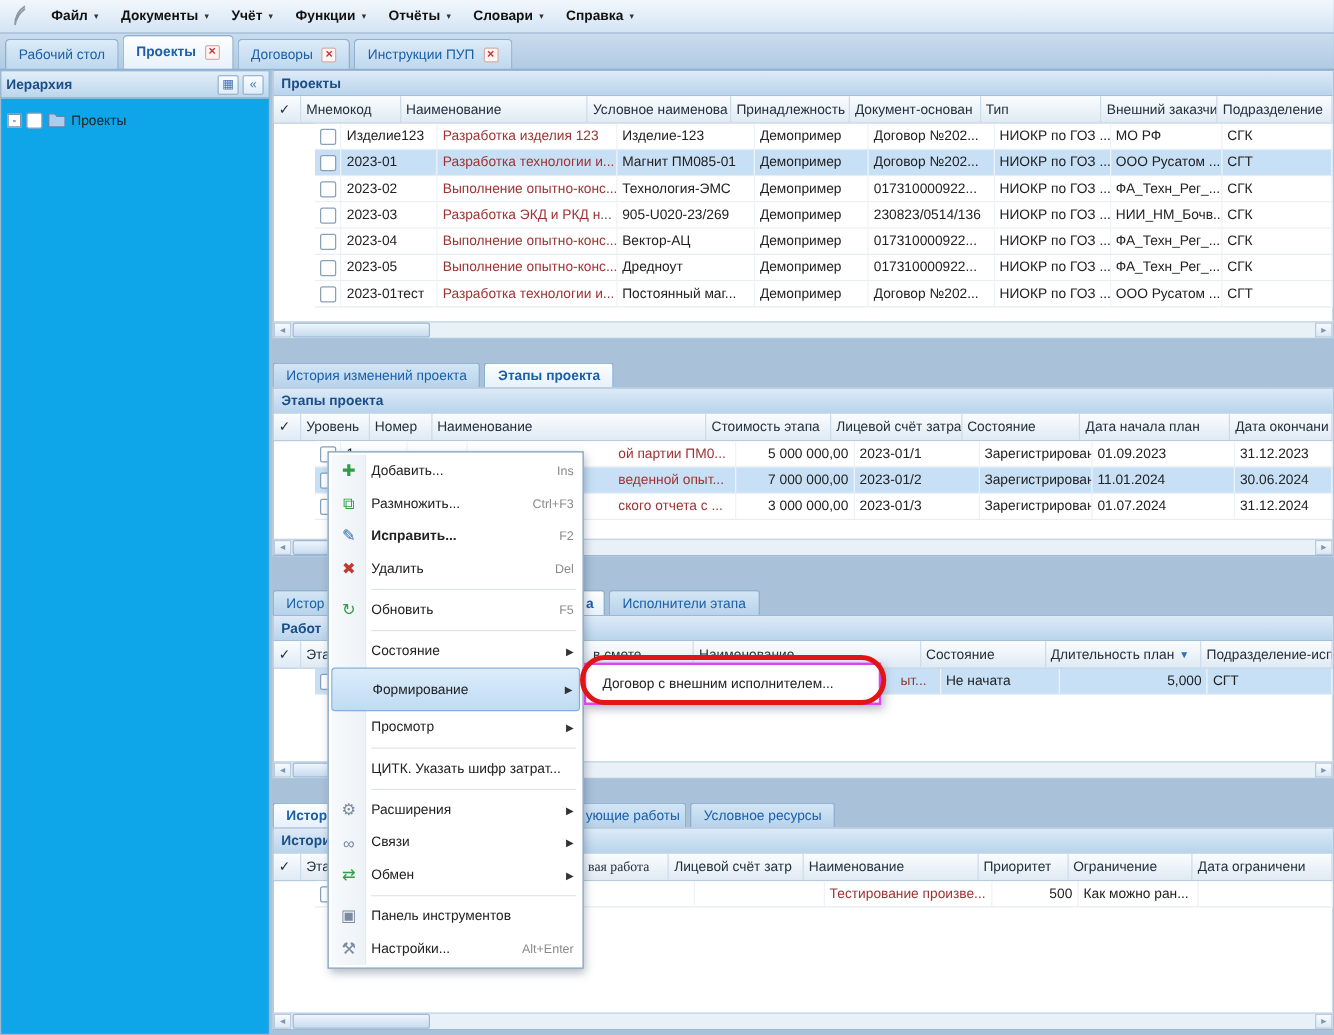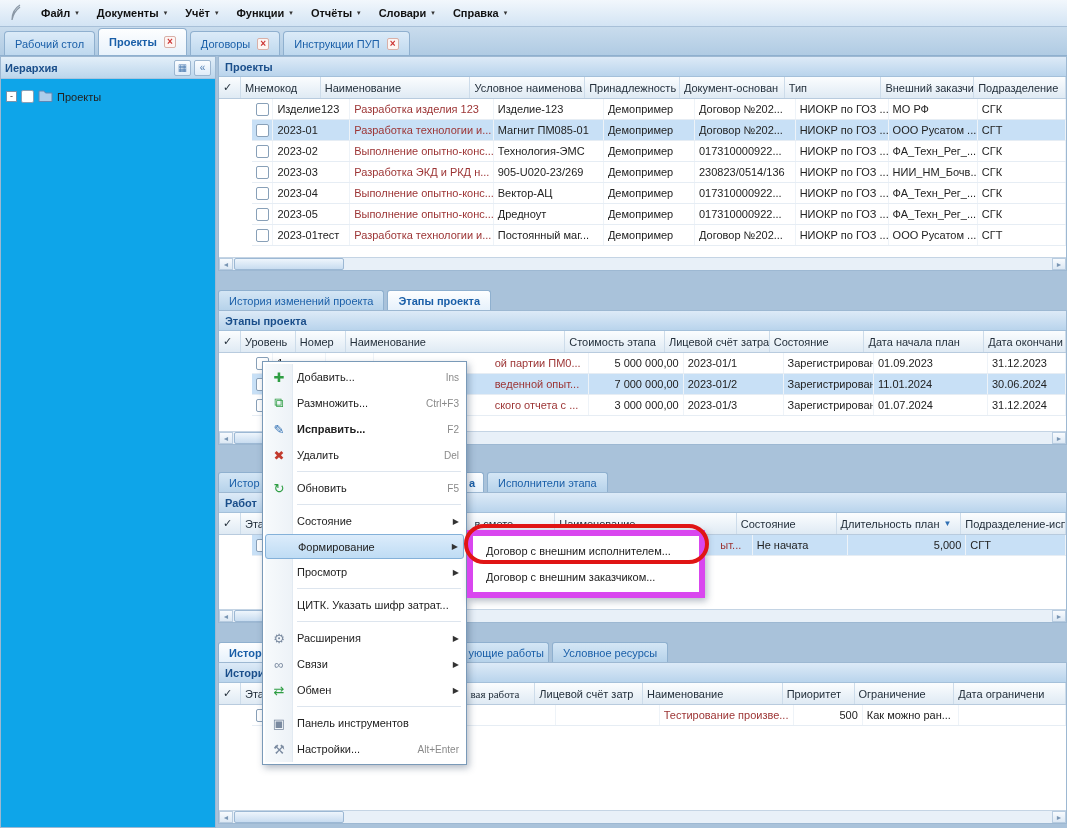--- a/index.html
+++ b/index.html
@@ -82,25 +82,25 @@
   .ctx { position:absolute; left:262px; top:361px; width:205px; background:#fff; border:1px solid #7a9ab8;
     box-shadow:2px 3px 7px rgba(40,60,90,.35); padding:2px; z-index:50; }
   .ctx::before { content:""; position:absolute; left:2px; top:2px; bottom:2px; width:27px;
     background:linear-gradient(90deg,#f7fafc,#edf2f7); border-right:1px solid #e2eaf2; }
   .mi { position:relative; height:26px; display:flex; align-items:center; gap:7px; padding:0 5px 0 3px; }
   .mi .ic { width:22px; text-align:center; font-size:13px; flex-shrink:0; }
   .mi .lbl { flex:1; white-space:nowrap; overflow:hidden; }
   .mi .sc-txt { color:#8a8a8a; font-size:10px; white-space:nowrap; }
   .mi .arr { font-size:8px; color:#333; }
   .mi.bold .lbl { font-weight:bold; }
-  .mi.hl { background:linear-gradient(#dcecfb,#bfdcf4); border:1px solid #84b1d9; border-radius:3px; height:25px; }
+  .mi.hl { background:linear-gradient(#dcecfb,#bfdcf4); border:1px solid #84b1d9; border-radius:3px; height:35px; }
   .msep { position:relative; height:1px; background:#dde5ee; margin:3px 3px 3px 32px; }
   .ic.green{color:#2f9e44}.ic.blue{color:#2f6fb3}.ic.red{color:#c23a2e}.ic.gray{color:#7a8aa0}
   
-  .sub { position:absolute; left:467px; top:530px; width:238px; background:#fff; border:6px solid #d946ef;
+  .sub { position:absolute; left:467px; top:530px; width:238px; background:#fff; border:2px solid #d946ef;
     box-shadow:2px 3px 7px rgba(40,60,90,.35); padding:2px; z-index:55; }
   .si { height:26px; display:flex; align-items:center; padding:0 11px; white-space:nowrap; }
   
   .annotation { position:absolute; left:464px; top:524px; width:245px; height:40px;
     border:4px solid #e01515; border-radius:20px; z-index:60; pointer-events:none; }
 </style>
 </head>
 <body>
 
 <div class="menubar">
@@ -516,16 +516,15 @@
   </div>
   <div class="mi">
     <span class="ic gray">⚒</span>
     <span class="lbl">Настройки...</span>
     <span class="sc-txt">Alt+Enter</span>
   </div>
 </div>
 
 <div class="sub">
   <div class="si">Договор с внешним исполнителем...</div>
-  <div class="si">Договор с внешним заказчиком...</div>
 </div>
 
 <div class="annotation"></div>
 
 </body></html>

